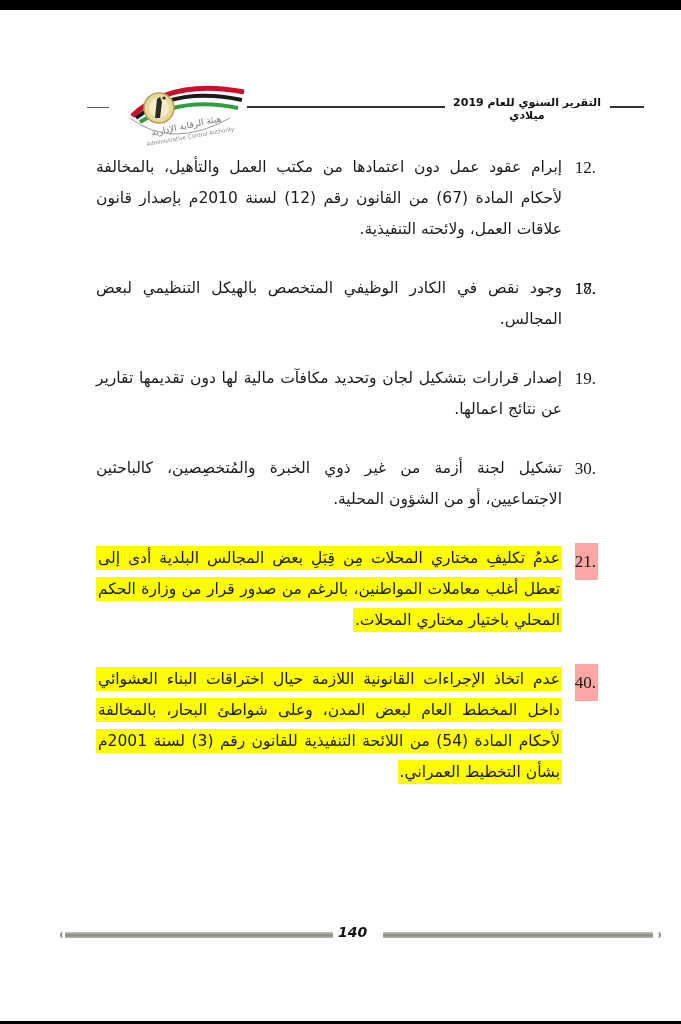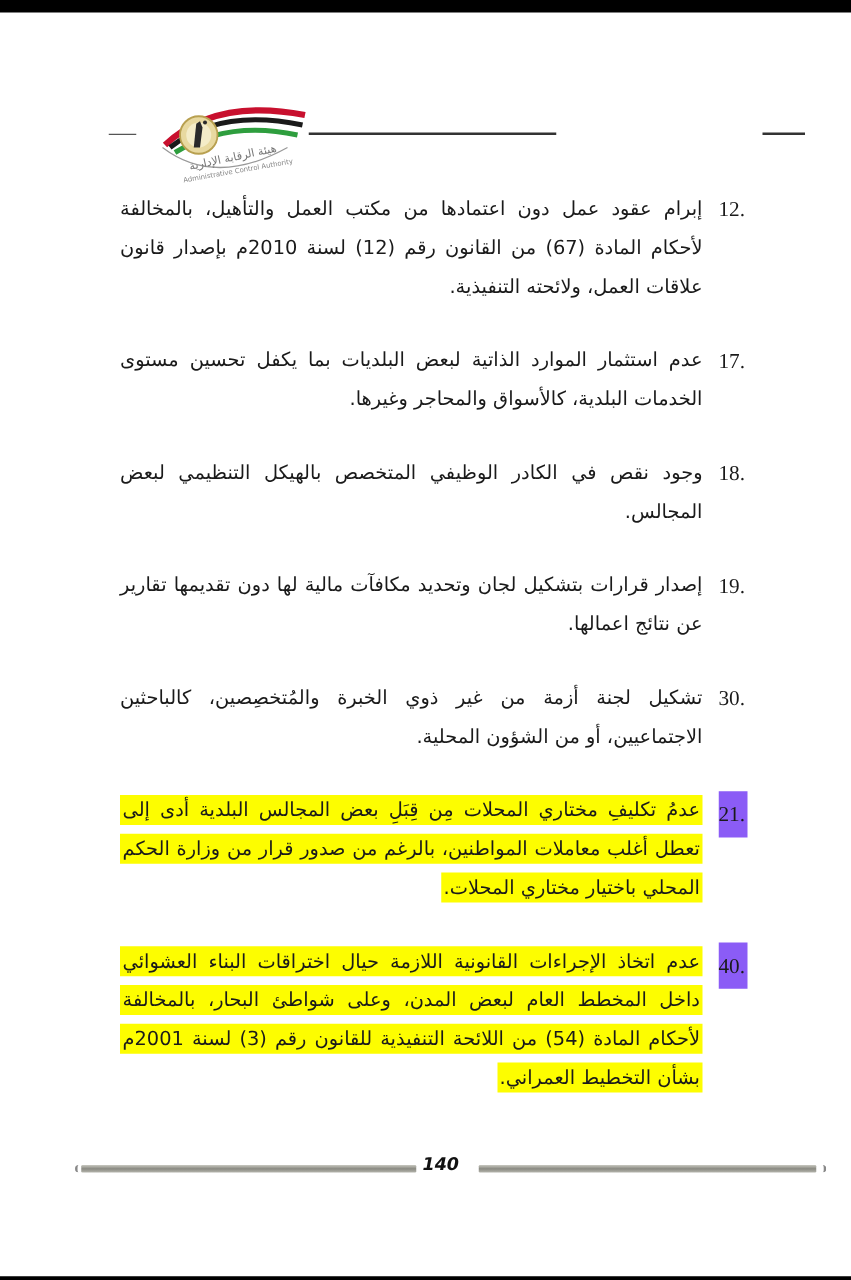--- a/index.html
+++ b/index.html
@@ -36,21 +36,21 @@
   .item .num {
     position: absolute; right: 0; top: 0;
     font-family: "Liberation Serif", serif; font-size: 17px;
     direction: ltr;
   }
   .hl-text {
     background: #fdfd00;
     box-decoration-break: clone; -webkit-box-decoration-break: clone;
     padding: 3px 2px;
   }
-  .item.hl .num { background: #8b5cf6; padding: 3px 2px 3px 0; right: -2px; }
+  .item.hl .num { background: #fca5a5; padding: 3px 2px 3px 0; right: -2px; }
 
   
   .footer { position: absolute; left: 0; top: 920px; width: 681px; height: 30px; }
   .ftr-line-left {
     position: absolute; left: 65px; top: 12px; width: 268px; height: 6px;
     background: linear-gradient(#c8c8c0, #8a8a82 50%, #b4b4ac);
     border-radius: 1px;
   }
   .ftr-line-right {
     position: absolute; left: 383px; top: 12px; width: 270px; height: 6px;
@@ -82,31 +82,31 @@
 
     <circle cx="47" cy="30" r="15" fill="#e8d9a0" stroke="#b8a050" stroke-width="1.5"></circle>
     <circle cx="47" cy="30" r="10" fill="#f4ecc8"></circle>
     <path d="M43 40 L45 21 L48 19 L50 24 L48 40 Z" fill="#2a2a2a"></path>
     <circle cx="52" cy="20" r="1.6" fill="#2a2a2a"></circle>
 
     <text x="40" y="58" font-family="DejaVu Sans, sans-serif" font-size="9" fill="#777" transform="rotate(-12 40 58)">هيئة الرقابة الإدارية</text>
     <text x="35" y="68" font-family="DejaVu Sans, sans-serif" font-size="5.5" fill="#888" transform="rotate(-10 35 68)">Administrative Control Authority</text>
   </svg>
   <div class="hdr-line-left"></div>
+  <div class="hdr-title">التقرير السنوي للعام 2019 ميلادي</div>
   <div class="hdr-line-right"></div>
 </div>
 
 <div class="content">
   <p class="item">
     <span class="num">12.</span>
     <span class="txt">إبرام عقود عمل دون اعتمادها من مكتب العمل والتأهيل، بالمخالفة لأحكام المادة (67) من القانون رقم (12) لسنة 2010م بإصدار قانون علاقات العمل، ولائحته التنفيذية.</span>
   </p>
   <p class="item">
     <span class="num">17.</span>
-    <span class="txt">عدم استثمار الموارد الذاتية لبعض البلديات بما يكفل تحسين مستوى الخدمات البلدية، كالأسواق والمحاجر وغيرها.</span>
   </p>
   <p class="item">
     <span class="num">18.</span>
     <span class="txt">وجود نقص في الكادر الوظيفي المتخصص بالهيكل التنظيمي لبعض المجالس.</span>
   </p>
   <p class="item">
     <span class="num">19.</span>
     <span class="txt">إصدار قرارات بتشكيل لجان وتحديد مكافآت مالية لها دون تقديمها تقارير عن نتائج اعمالها.</span>
   </p>
   <p class="item">

